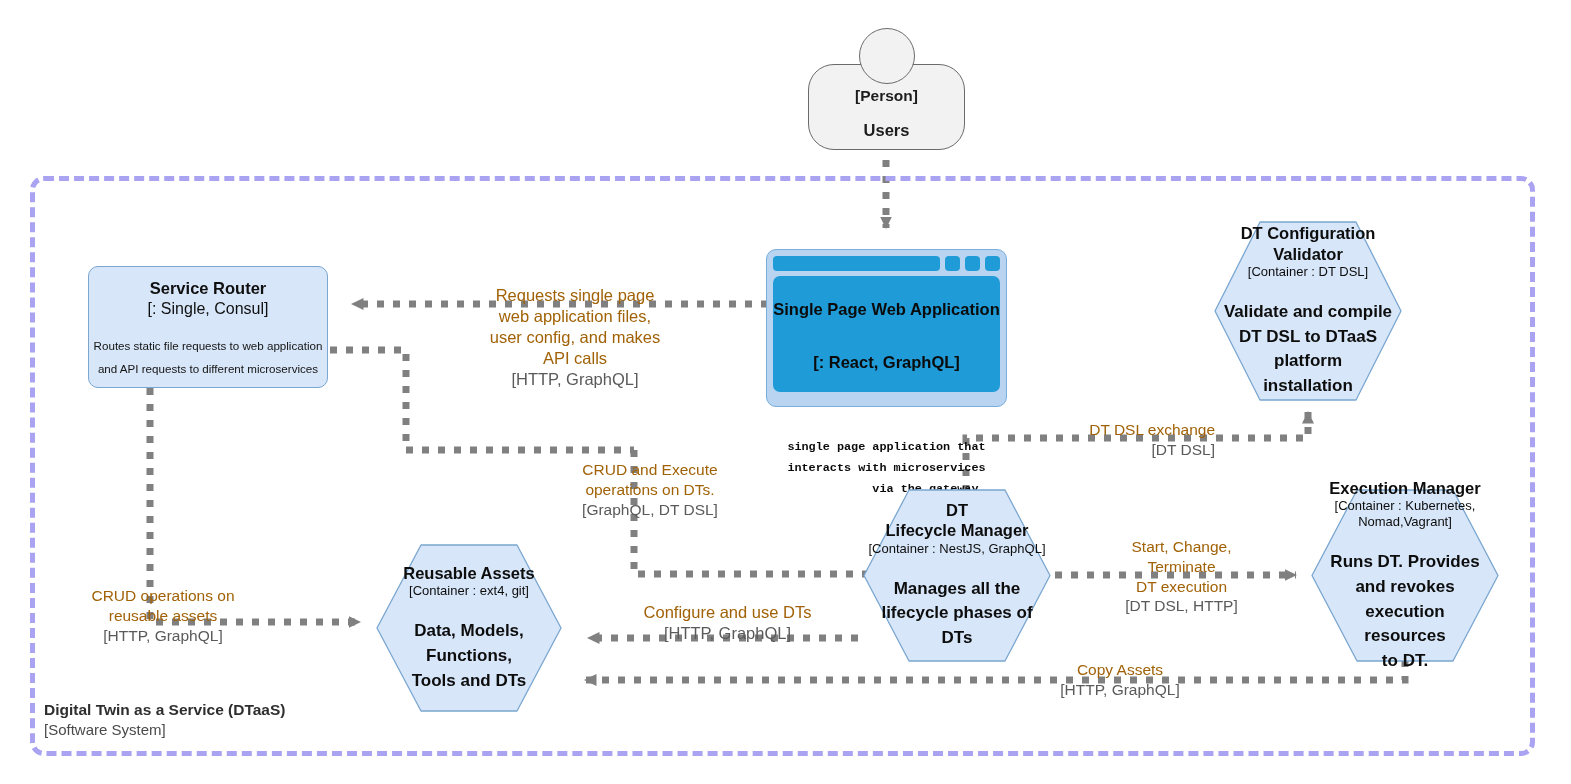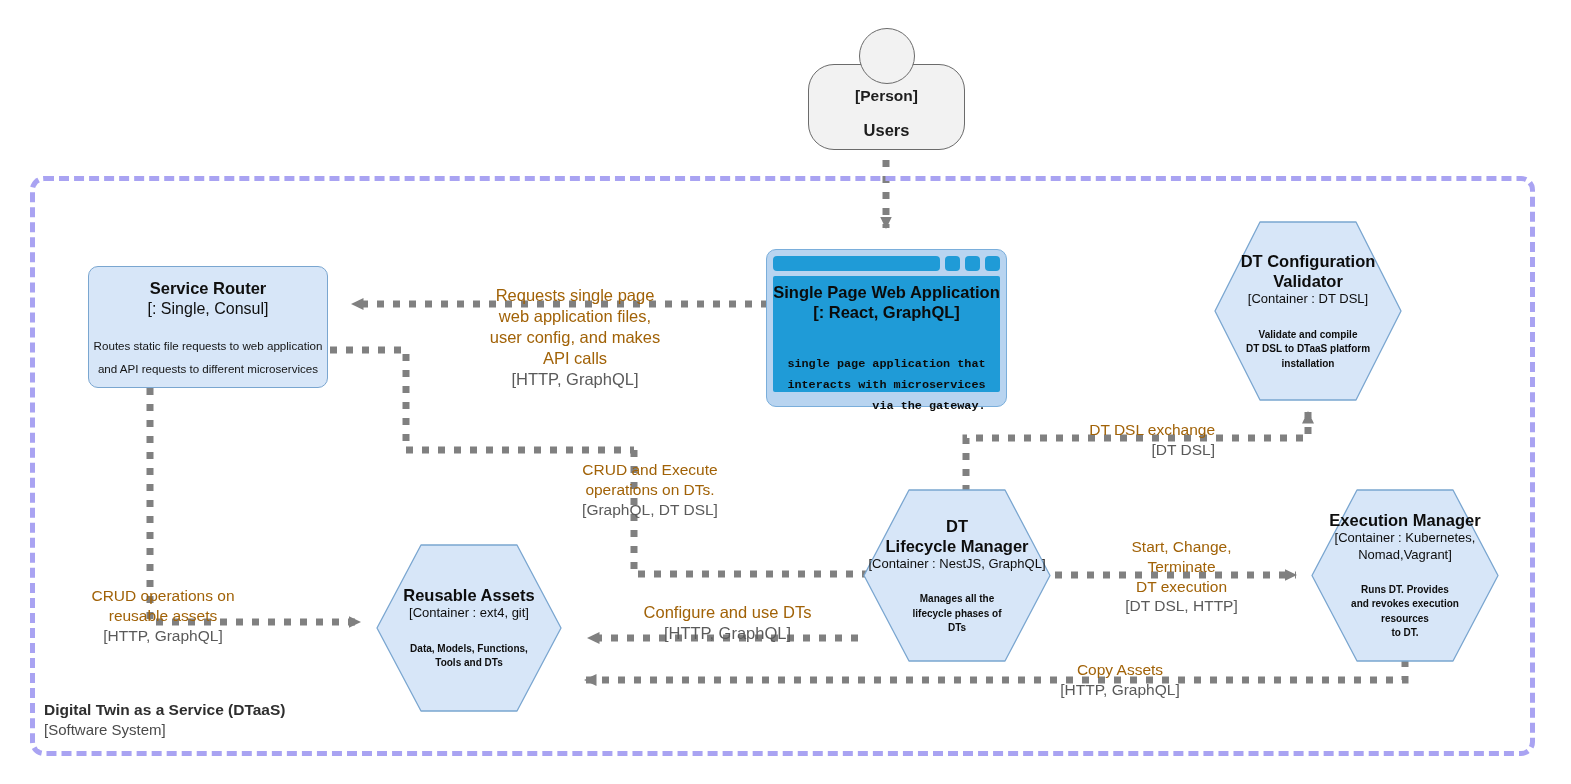--- a/index.html
+++ b/index.html
@@ -45,24 +45,24 @@
     background:#b8d4f0;
     border:1.4px solid #7aaedb;
     border-radius:10px;
     box-sizing:border-box;
     padding:6px 6px 7px 6px;
   }
   .browser .chrome{display:flex;align-items:center;gap:5px;height:15px;margin-bottom:5px;}
   .browser .addr{flex:1;height:15px;background:#1f9bd7;border-radius:4px;}
   .browser .dot{width:15px;height:15px;background:#1f9bd7;border-radius:4px;}
   .browser .screen{
-    background:#1f9bd7;border-radius:2px;
+    background:#1f9bd7;border-radius:7px;
     height:calc(100% - 27px);
     display:flex;flex-direction:column;align-items:center;justify-content:flex-start;
-    padding-top:6px;box-sizing:border-box;
+    padding-top:23px;box-sizing:border-box;gap:33px;
   }
   .browser .b-name{font-weight:bold;font-size:16.5px;color:#0b0b0b;text-align:center;line-height:1.22;}
   .browser .b-desc{font-weight:bold;font-size:11.8px;color:#0b0b0b;text-align:right;line-height:1.75;margin-top:32px;font-family:Liberation Mono, monospace;}
 
   
   .rbox{
     position:absolute;
     background:#d7e6f8;
     border:1.3px solid #7aa6d0;
     border-radius:10px;
@@ -77,21 +77,21 @@
   
   .hex{position:absolute;}
   .hex svg{position:absolute;left:0;top:0;}
   .hex .h-in{
     position:absolute;left:0;top:0;width:100%;height:100%;
     display:flex;flex-direction:column;align-items:center;justify-content:center;
     box-sizing:border-box;padding:0 6px;
   }
   .hex .h-name{font-weight:bold;font-size:16.5px;color:#0d0d0d;text-align:center;line-height:1.22;}
   .hex .h-tech{font-weight:normal;font-size:13px;color:#0d0d0d;text-align:center;line-height:1.25;}
-  .hex .h-desc{font-weight:bold;font-size:10px;color:#0d0d0d;text-align:center;line-height:1.45;margin-top:20px;}
+  .hex .h-desc{font-weight:bold;font-size:17px;color:#0d0d0d;text-align:center;line-height:1.45;margin-top:20px;}
 
   
   .elabel{position:absolute;text-align:center;line-height:1.28;}
   .elabel .el-text{font-weight:normal;color:#a16207;display:block;}
   .elabel .el-tech{color:#5a5a5a;display:block;}
 </style>
 </head>
 <body>
 
 <div id="stage">

